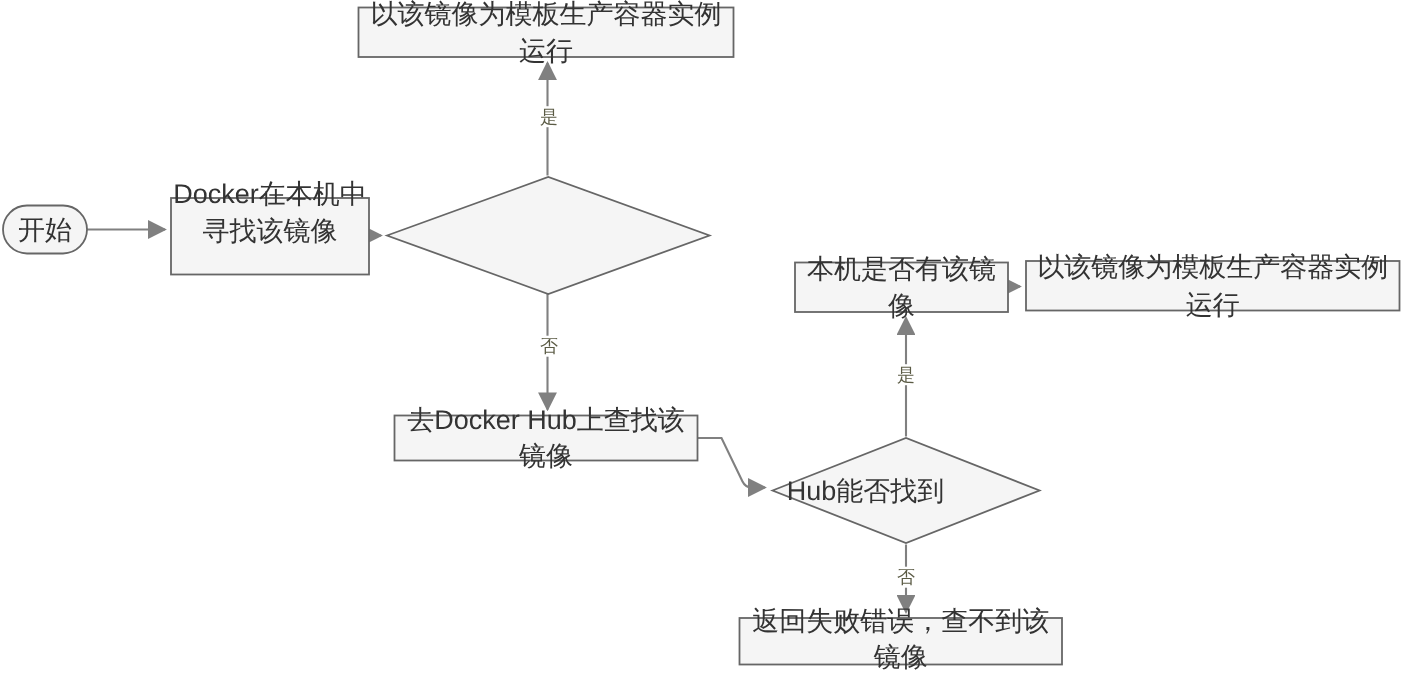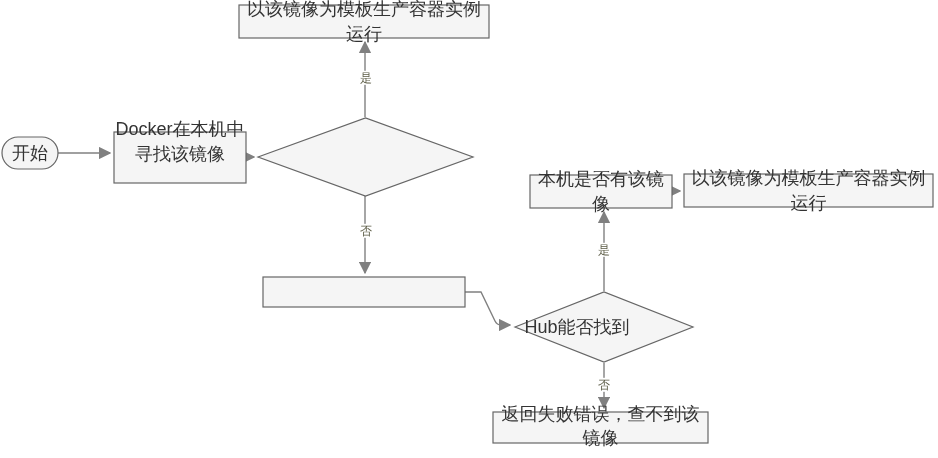--- a/index.html
+++ b/index.html
@@ -82,20 +82,21 @@
     <polygon class="node-shape" points="515,327 604,292 693,327 604,362"></polygon>
     <rect class="node-shape" x="530" y="175" width="142" height="33"></rect>
     <rect class="node-shape" x="684" y="174" width="249" height="33"></rect>
     <rect class="node-shape" x="493" y="412" width="215" height="31"></rect>
   </svg>
 
   <div class="node-label" style="left:2px; top:137px; width:56px; height:32px;">开始</div>
   <div class="node-label" style="left:114px; top:116px; width:132px; height:51px;">Docker在本机中
 寻找该镜像</div>
   <div class="node-label" style="left:239px; top:5px; width:250px; height:33px;">以该镜像为模板生产容器实例运行</div>
+  <div class="node-label" style="left:263px; top:277px; width:202px; height:30px;">去Docker Hub上查找该镜像</div>
   <div class="node-label" style="left:488px; top:292px; width:178px; height:70px;">Hub能否找到</div>
   <div class="node-label" style="left:530px; top:175px; width:142px; height:33px;">本机是否有该镜像</div>
   <div class="node-label" style="left:684px; top:174px; width:249px; height:33px;">以该镜像为模板生产容器实例运行</div>
   <div class="node-label" style="left:493px; top:412px; width:215px; height:28px;">返回失败错误，查不到该镜像</div>
 
   <div class="edge-label" style="left:366px; top:78px;">是</div>
   <div class="edge-label" style="left:366px; top:231px;">否</div>
   <div class="edge-label" style="left:604px; top:250px;">是</div>
   <div class="edge-label" style="left:604px; top:385px;">否</div>
 

